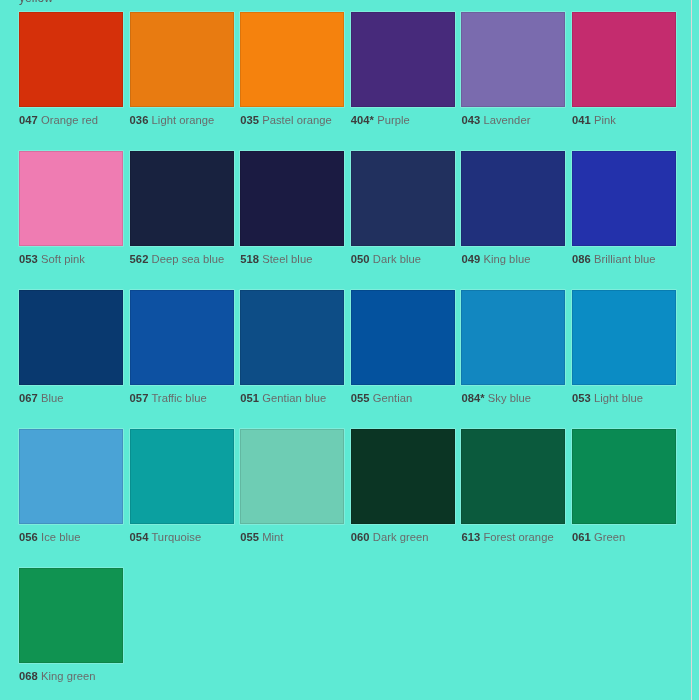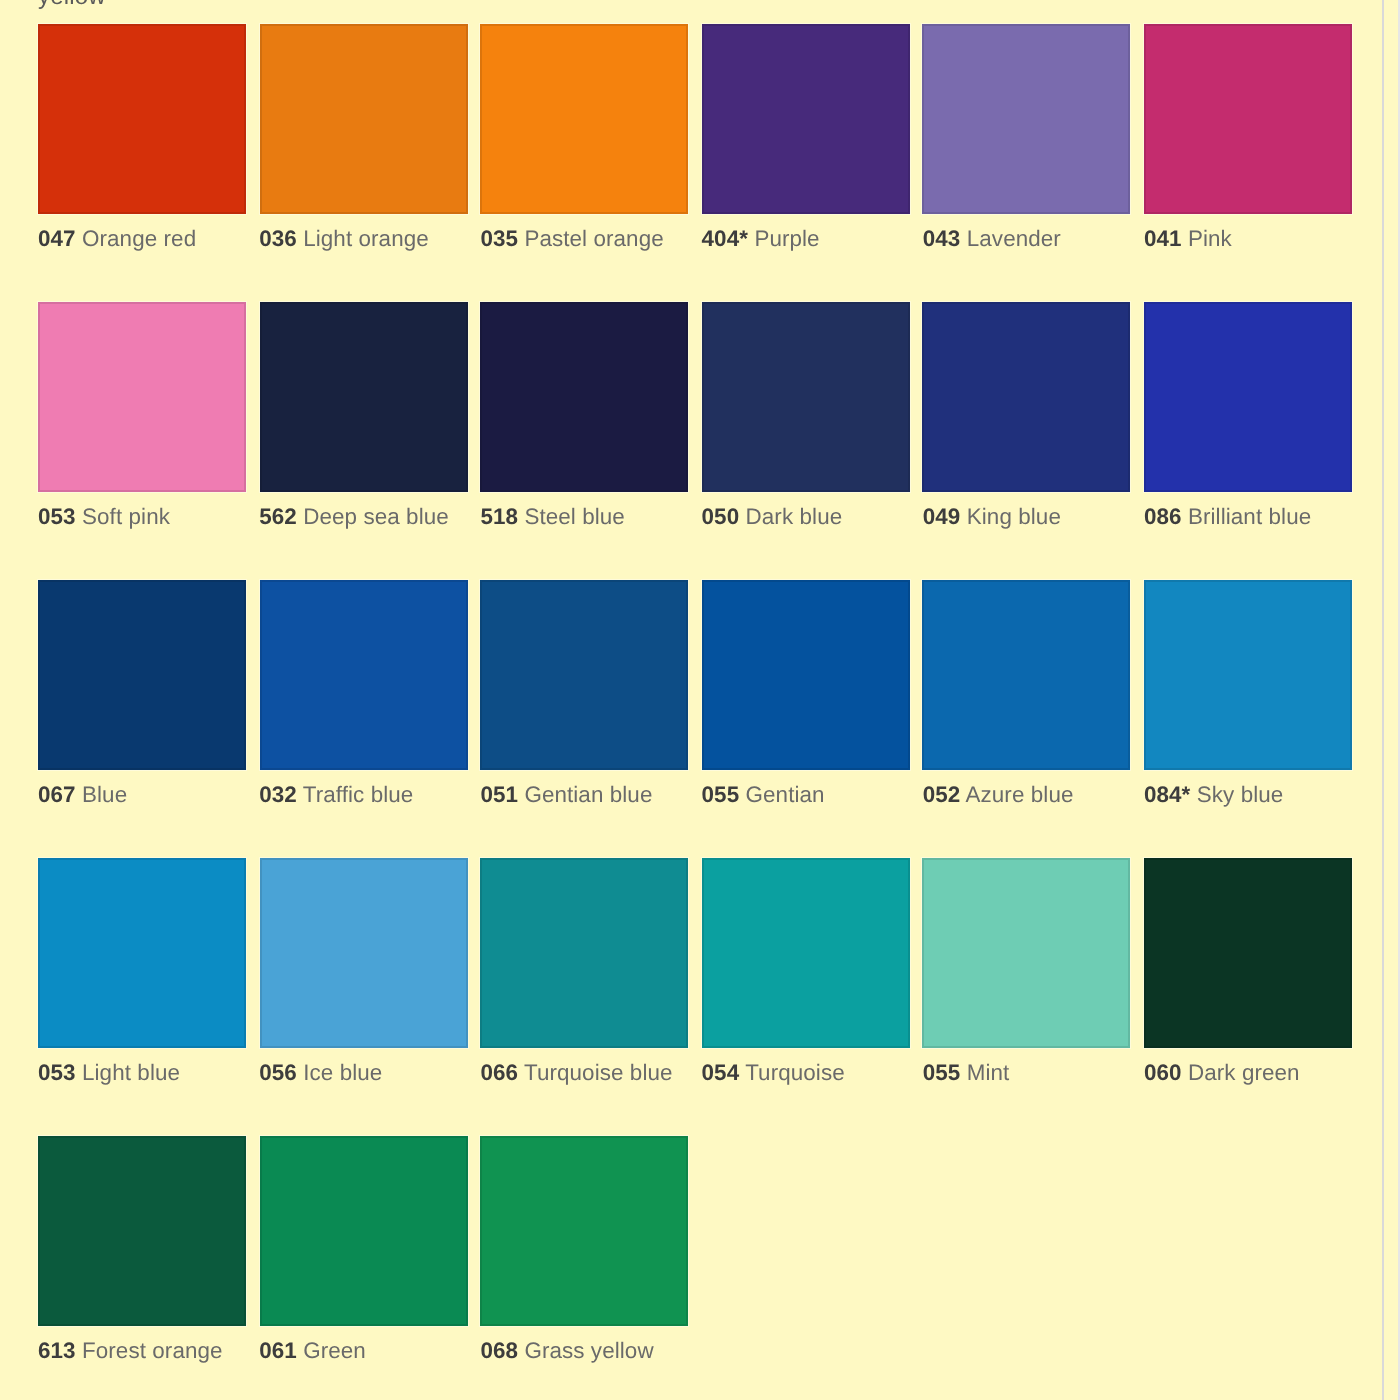--- a/index.html
+++ b/index.html
@@ -13,21 +13,21 @@
     height: 700px;
     overflow: hidden;
     font-family: "Liberation Sans", sans-serif;
     -webkit-font-smoothing: antialiased;
   }
 
   #page {
     position: relative;
     width: 700px;
     height: 700px;
-    background: #fef9c3;
+    background: #5eead4;
     box-sizing: border-box;
   }
 
   
   #page-frame-right {
     position: absolute;
     top: 0;
     right: 8px;
     width: 1px;
     height: 700px;
@@ -159,51 +159,43 @@
       <div class="swatch-cell">
         <div class="swatch-chip" title="Brilliant blue" style="background: rgb(35, 49, 171);"></div>
         <div class="swatch-label"><span class="swatch-code">086</span> <span class="swatch-name">Brilliant blue</span></div>
       </div>
       <div class="swatch-cell">
         <div class="swatch-chip" title="Blue" style="background: rgb(9, 57, 111);"></div>
         <div class="swatch-label"><span class="swatch-code">067</span> <span class="swatch-name">Blue</span></div>
       </div>
       <div class="swatch-cell">
         <div class="swatch-chip" title="Traffic blue" style="background: rgb(13, 81, 162);"></div>
-        <div class="swatch-label"><span class="swatch-code">032</span> <span class="swatch-name">Traffic blue</span></div>
+        <div class="swatch-label"><span class="swatch-code">057</span> <span class="swatch-name">Traffic blue</span></div>
       </div>
       <div class="swatch-cell">
         <div class="swatch-chip" title="Gentian blue" style="background: rgb(13, 77, 134);"></div>
         <div class="swatch-label"><span class="swatch-code">051</span> <span class="swatch-name">Gentian blue</span></div>
       </div>
       <div class="swatch-cell">
         <div class="swatch-chip" title="Gentian" style="background: rgb(4, 82, 158);"></div>
         <div class="swatch-label"><span class="swatch-code">055</span> <span class="swatch-name">Gentian</span></div>
       </div>
       <div class="swatch-cell">
-        <div class="swatch-chip" title="Azure blue" style="background: rgb(11, 104, 174);"></div>
-        <div class="swatch-label"><span class="swatch-code">052</span> <span class="swatch-name">Azure blue</span></div>
-      </div>
-      <div class="swatch-cell">
         <div class="swatch-chip" title="Sky blue" style="background: rgb(18, 135, 192);"></div>
         <div class="swatch-label"><span class="swatch-code">084*</span> <span class="swatch-name">Sky blue</span></div>
       </div>
       <div class="swatch-cell">
         <div class="swatch-chip" title="Light blue" style="background: rgb(11, 140, 196);"></div>
         <div class="swatch-label"><span class="swatch-code">053</span> <span class="swatch-name">Light blue</span></div>
       </div>
       <div class="swatch-cell">
         <div class="swatch-chip" title="Ice blue" style="background: rgb(74, 163, 214);"></div>
         <div class="swatch-label"><span class="swatch-code">056</span> <span class="swatch-name">Ice blue</span></div>
       </div>
       <div class="swatch-cell">
-        <div class="swatch-chip" title="Turquoise blue" style="background: rgb(15, 140, 146);"></div>
-        <div class="swatch-label"><span class="swatch-code">066</span> <span class="swatch-name">Turquoise blue</span></div>
-      </div>
-      <div class="swatch-cell">
         <div class="swatch-chip" title="Turquoise" style="background: rgb(11, 160, 160);"></div>
         <div class="swatch-label"><span class="swatch-code">054</span> <span class="swatch-name">Turquoise</span></div>
       </div>
       <div class="swatch-cell">
         <div class="swatch-chip" title="Mint" style="background: rgb(110, 205, 180);"></div>
         <div class="swatch-label"><span class="swatch-code">055</span> <span class="swatch-name">Mint</span></div>
       </div>
       <div class="swatch-cell">
         <div class="swatch-chip" title="Dark green" style="background: rgb(11, 53, 36);"></div>
         <div class="swatch-label"><span class="swatch-code">060</span> <span class="swatch-name">Dark green</span></div>
@@ -211,17 +203,17 @@
       <div class="swatch-cell">
         <div class="swatch-chip" title="Forest green" style="background: rgb(11, 90, 61);"></div>
         <div class="swatch-label"><span class="swatch-code">613</span> <span class="swatch-name">Forest orange</span></div>
       </div>
       <div class="swatch-cell">
         <div class="swatch-chip" title="Green" style="background: rgb(10, 138, 83);"></div>
         <div class="swatch-label"><span class="swatch-code">061</span> <span class="swatch-name">Green</span></div>
       </div>
       <div class="swatch-cell">
         <div class="swatch-chip" title="Grass green" style="background: rgb(16, 147, 81);"></div>
-        <div class="swatch-label"><span class="swatch-code">068</span> <span class="swatch-name">Grass yellow</span></div>
+        <div class="swatch-label"><span class="swatch-code">068</span> <span class="swatch-name">King green</span></div>
       </div>
     </div>
 
 </div>
 
 </body></html>

